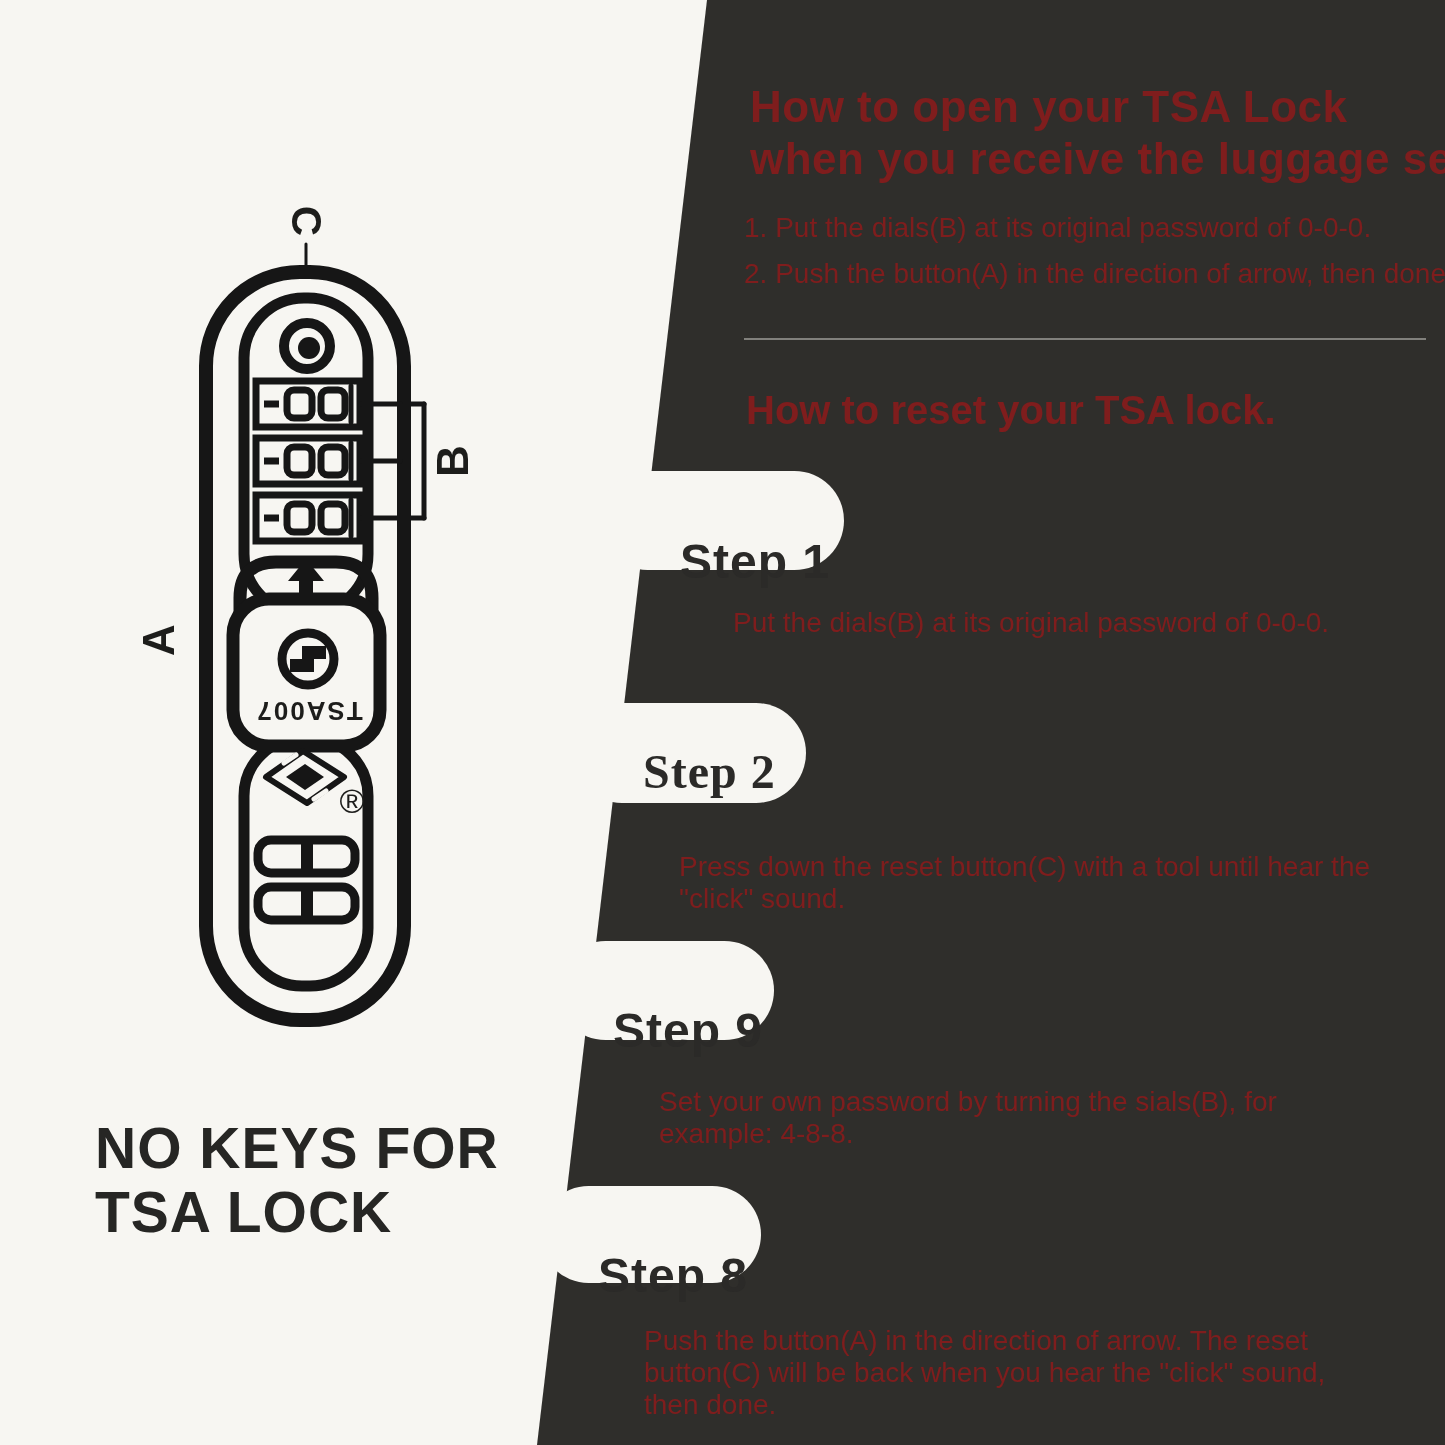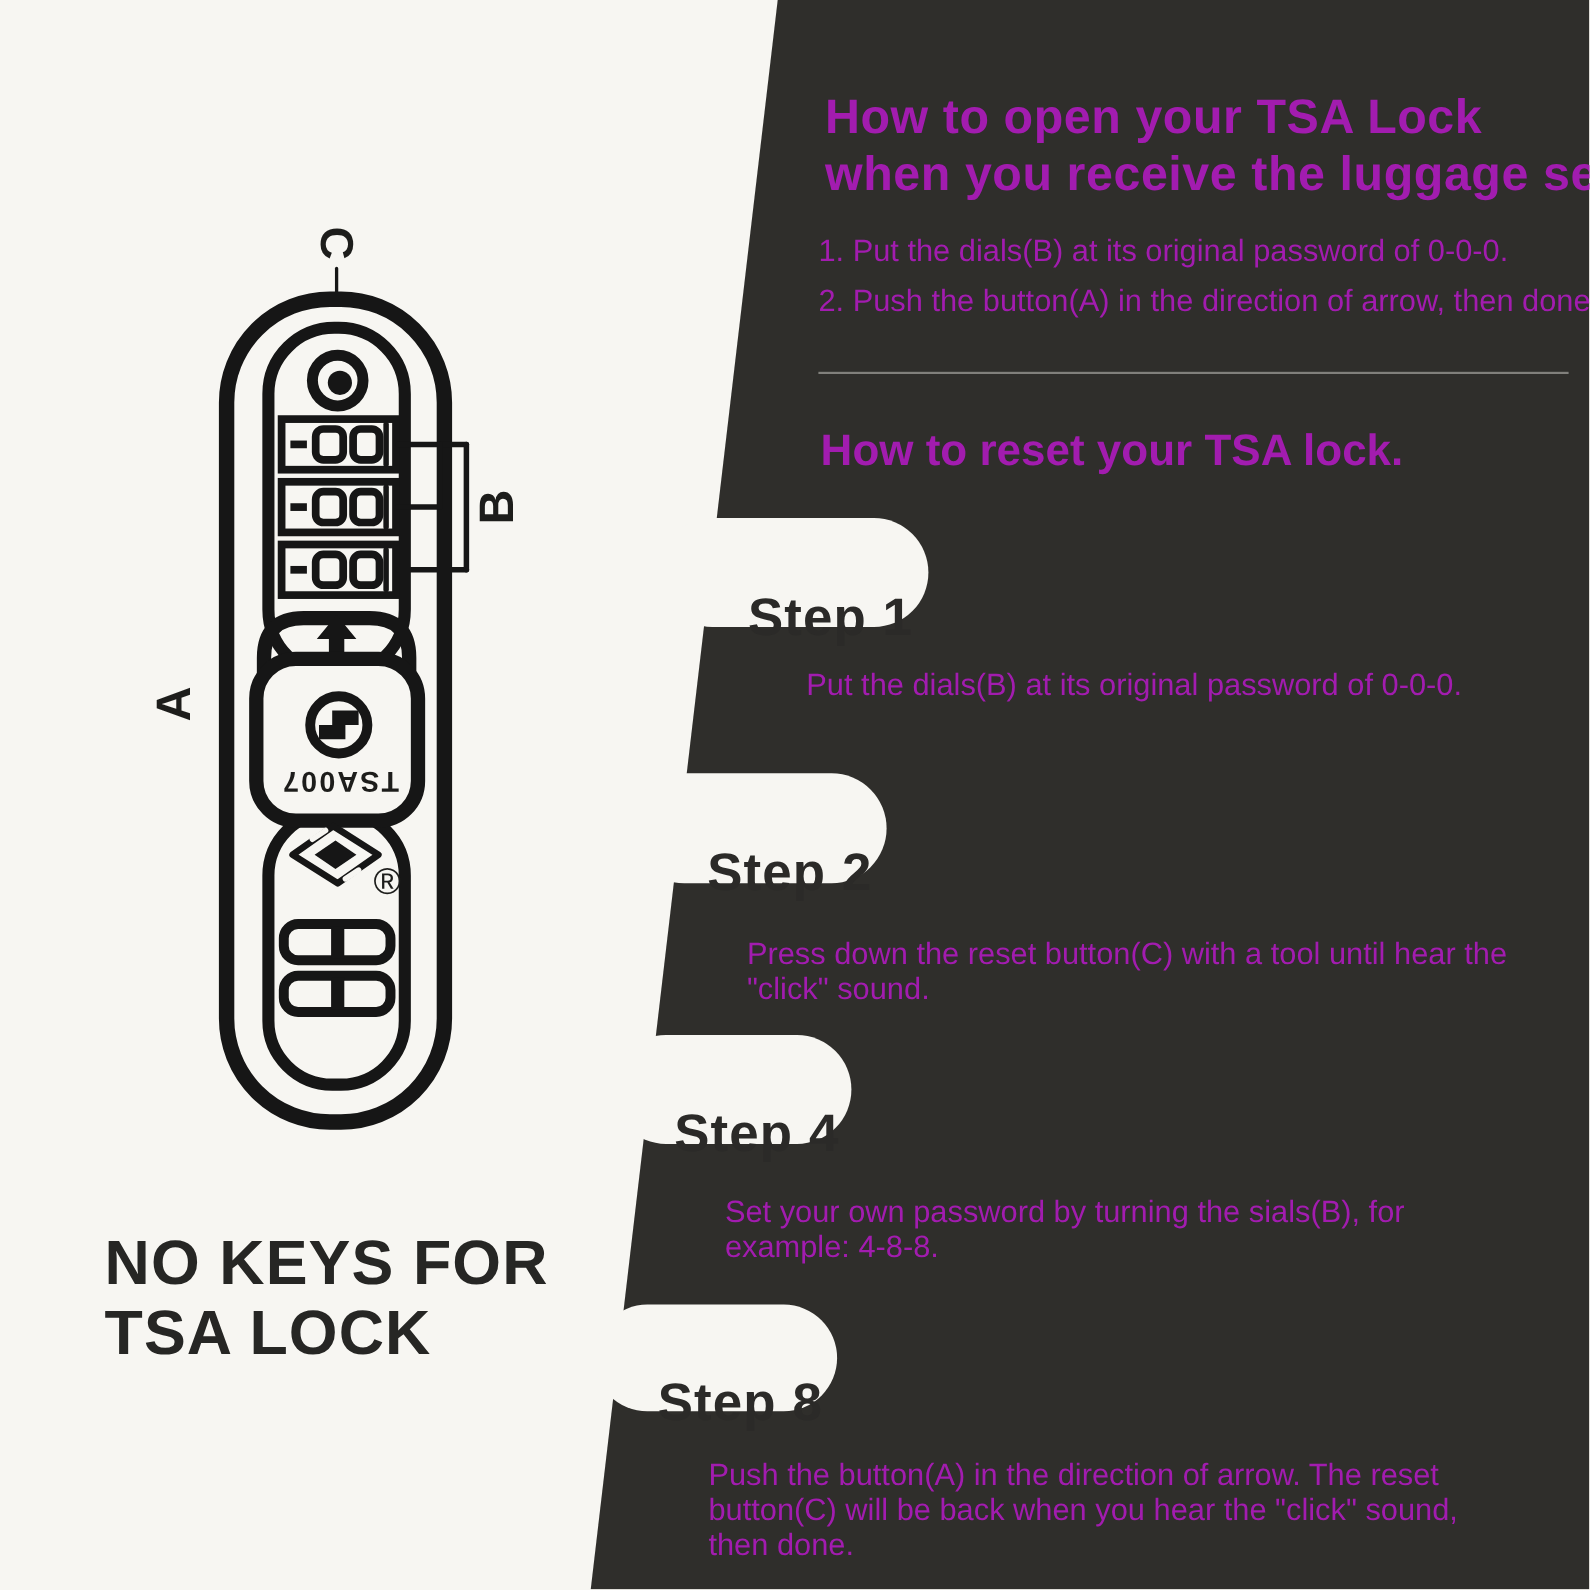--- a/index.html
+++ b/index.html
@@ -2,21 +2,21 @@
 <html><head>
 <meta charset="utf-8">
 <style>
   html,body{margin:0;padding:0;}
   body{width:1445px;height:1445px;overflow:hidden;background:#f7f6f2;
        font-family:"Liberation Sans","DejaVu Sans",sans-serif;}
   .canvas{position:relative;width:1445px;height:1445px;background:#f7f6f2;}
   .layer{position:absolute;left:0;top:0;}
   .txt{position:absolute;white-space:nowrap;}
   .wrap{white-space:normal;margin-top:12px;}
-  .light{color:#a21caf;}
+  .light{color:#7f1d1d;}
   .title{font-size:44px;font-weight:bold;letter-spacing:.5px;}
   .h2{font-size:40px;font-weight:bold;}
   .body-txt{font-size:28px;line-height:1.15;}
   .step-label{font-size:48px;font-weight:bold;color:#2b2a28;letter-spacing:1px;margin-top:40px;}
   .divider{position:absolute;height:2px;background:#8f8e8b;opacity:.85;}
   .caption{font-size:57px;font-weight:bold;color:#262624;letter-spacing:1px;}
 </style>
 </head>
 <body>
 
@@ -119,22 +119,22 @@
   <div class="txt light title" style="left:750px;top:134px;">when you receive the luggage set.</div>
 
   <div class="txt light body-txt" style="left:744px;top:212px;">1. Put the dials(B) at its original password of 0-0-0.</div>
   <div class="txt light body-txt" style="left:744px;top:258px;">2. Push the button(A) in the direction of arrow, then done.</div>
 
   <div class="divider" style="left:744px;top:338px;width:682px;"></div>
 
   <div class="txt light h2" style="left:746px;top:388px;">How to reset your TSA lock.</div>
 
   <div class="txt step-label" style="left:680px;top:494px;">Step 1</div>
-  <div class="txt step-label" style="left:643px;top:726px;">Step 2</div>
-  <div class="txt step-label" style="left:613px;top:963px;">Step 4</div>
+  <div class="txt step-label" style="left:643px;top:704px;font-family:Liberation Serif, serif;">Step 2</div>
+  <div class="txt step-label" style="left:613px;top:963px;">Step 9</div>
   <div class="txt step-label" style="left:598px;top:1208px;">Step 8</div>
 
   <div class="txt light body-txt" style="left:733px;top:607px;">Put the dials(B) at its original password of 0-0-0.</div>
   <div class="txt wrap light body-txt" style="left:679px;top:839px;width:700px;">Press down the reset button(C) with a tool until hear the "click" sound.</div>
   <div class="txt wrap light body-txt" style="left:659px;top:1074px;width:630px;">Set your own password by turning the sials(B), for example: 4-8-8.</div>
   <div class="txt wrap light body-txt" style="left:644px;top:1313px;width:712px;">Push the button(A) in the direction of arrow. The reset button(C) will be back when you hear the "click" sound, then done.</div>
 
   <div class="txt caption" style="left:95px;top:1115px;">NO KEYS FOR</div>
   <div class="txt caption" style="left:95px;top:1179px;">TSA LOCK</div>
 </div>

